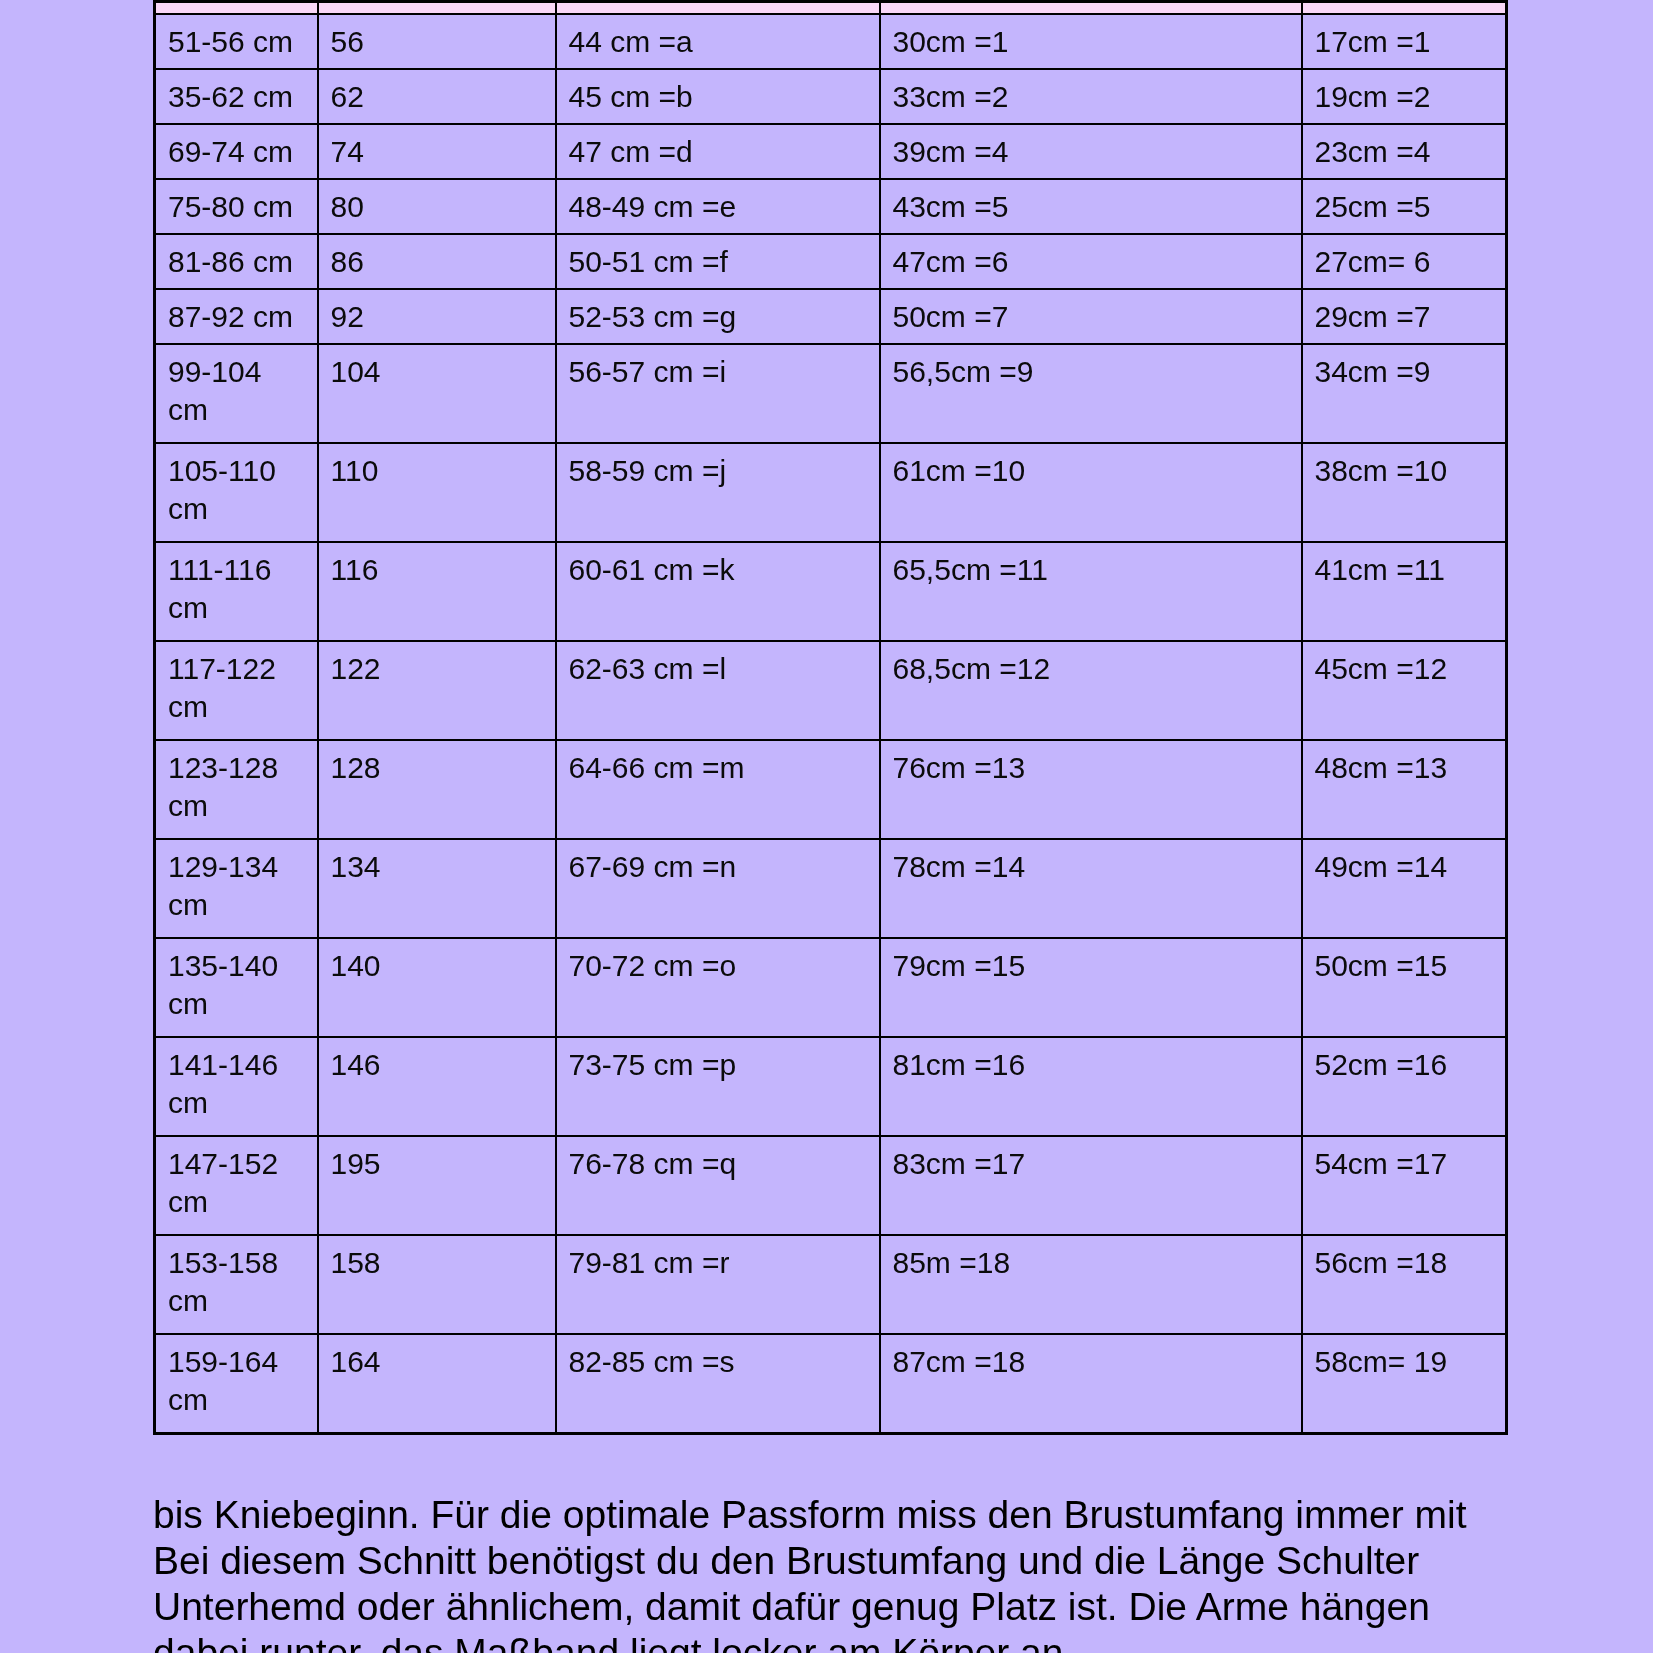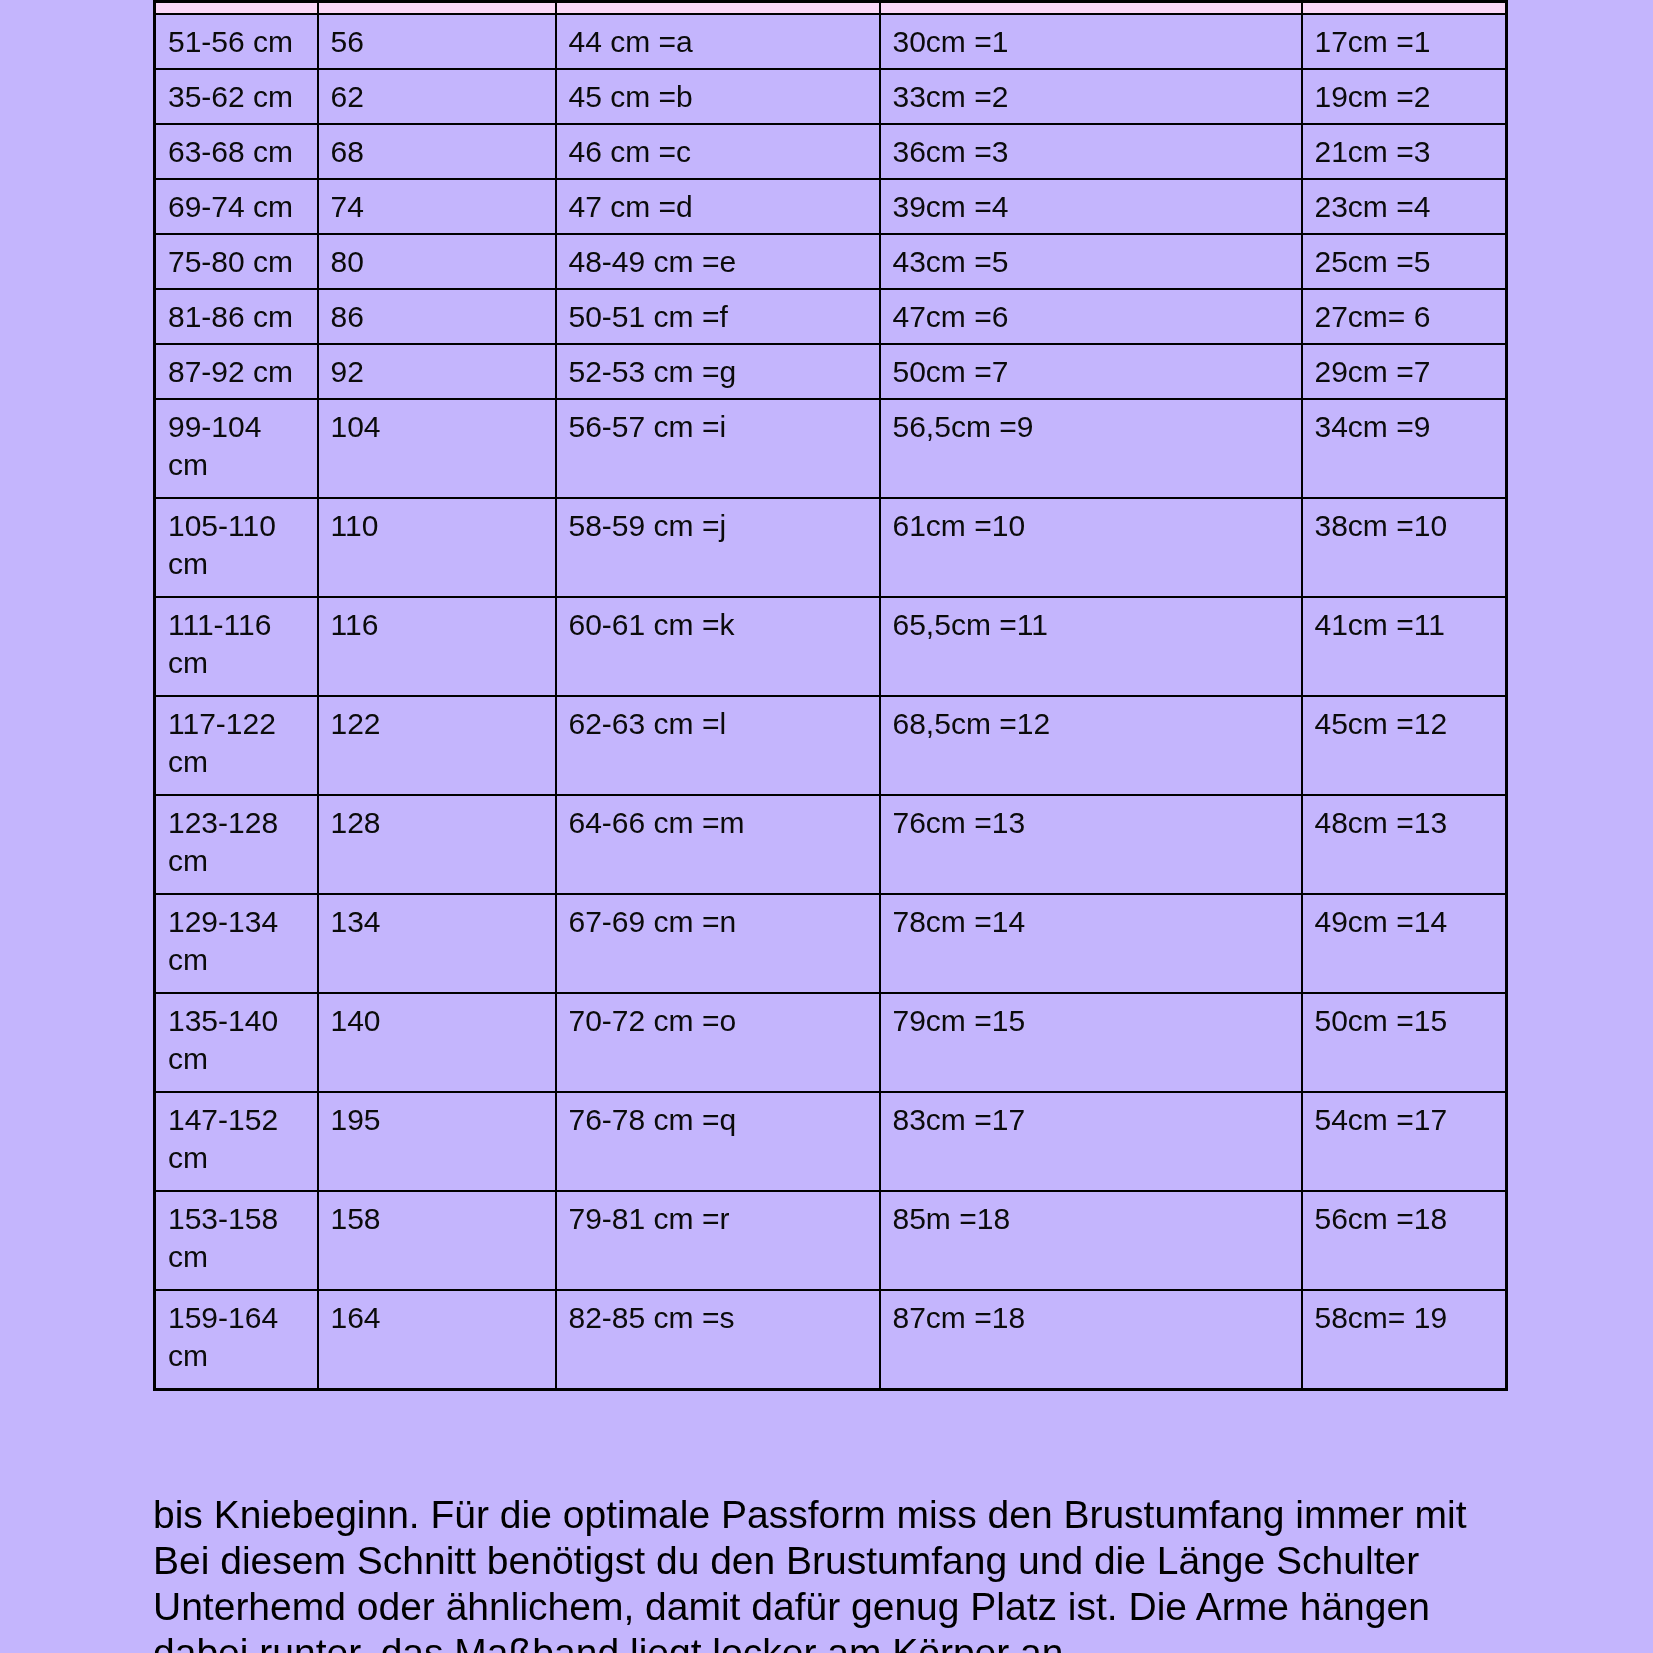--- a/index.html
+++ b/index.html
@@ -84,27 +84,20 @@
       <td class="c5">17cm =1</td>
     </tr>
         <tr class="row-single">
       <td class="c1">35-62 cm</td>
       <td class="c2">62</td>
       <td class="c3">45 cm =b</td>
       <td class="c4">33cm =2</td>
       <td class="c5">19cm =2</td>
     </tr>
         <tr class="row-single">
-      <td class="c1">63-68 cm</td>
-      <td class="c2">68</td>
-      <td class="c3">46 cm =c</td>
-      <td class="c4">36cm =3</td>
-      <td class="c5">21cm =3</td>
-    </tr>
-        <tr class="row-single">
       <td class="c1">69-74 cm</td>
       <td class="c2">74</td>
       <td class="c3">47 cm =d</td>
       <td class="c4">39cm =4</td>
       <td class="c5">23cm =4</td>
     </tr>
         <tr class="row-single">
       <td class="c1">75-80 cm</td>
       <td class="c2">80</td>
       <td class="c3">48-49 cm =e</td>
@@ -166,20 +159,27 @@
       <td class="c3">67-69 cm =n</td>
       <td class="c4">78cm =14</td>
       <td class="c5">49cm =14</td>
     </tr>
         <tr class="row-double">
       <td class="c1">135-140 cm</td>
       <td class="c2">140</td>
       <td class="c3">70-72 cm =o</td>
       <td class="c4">79cm =15</td>
       <td class="c5">50cm =15</td>
+    </tr>
+        <tr class="row-double">
+      <td class="c1">141-146 cm</td>
+      <td class="c2">146</td>
+      <td class="c3">73-75 cm =p</td>
+      <td class="c4">81cm =16</td>
+      <td class="c5">52cm =16</td>
     </tr>
         <tr class="row-double">
       <td class="c1">147-152 cm</td>
       <td class="c2">195</td>
       <td class="c3">76-78 cm =q</td>
       <td class="c4">83cm =17</td>
       <td class="c5">54cm =17</td>
     </tr>
         <tr class="row-double">
       <td class="c1">153-158 cm</td>

